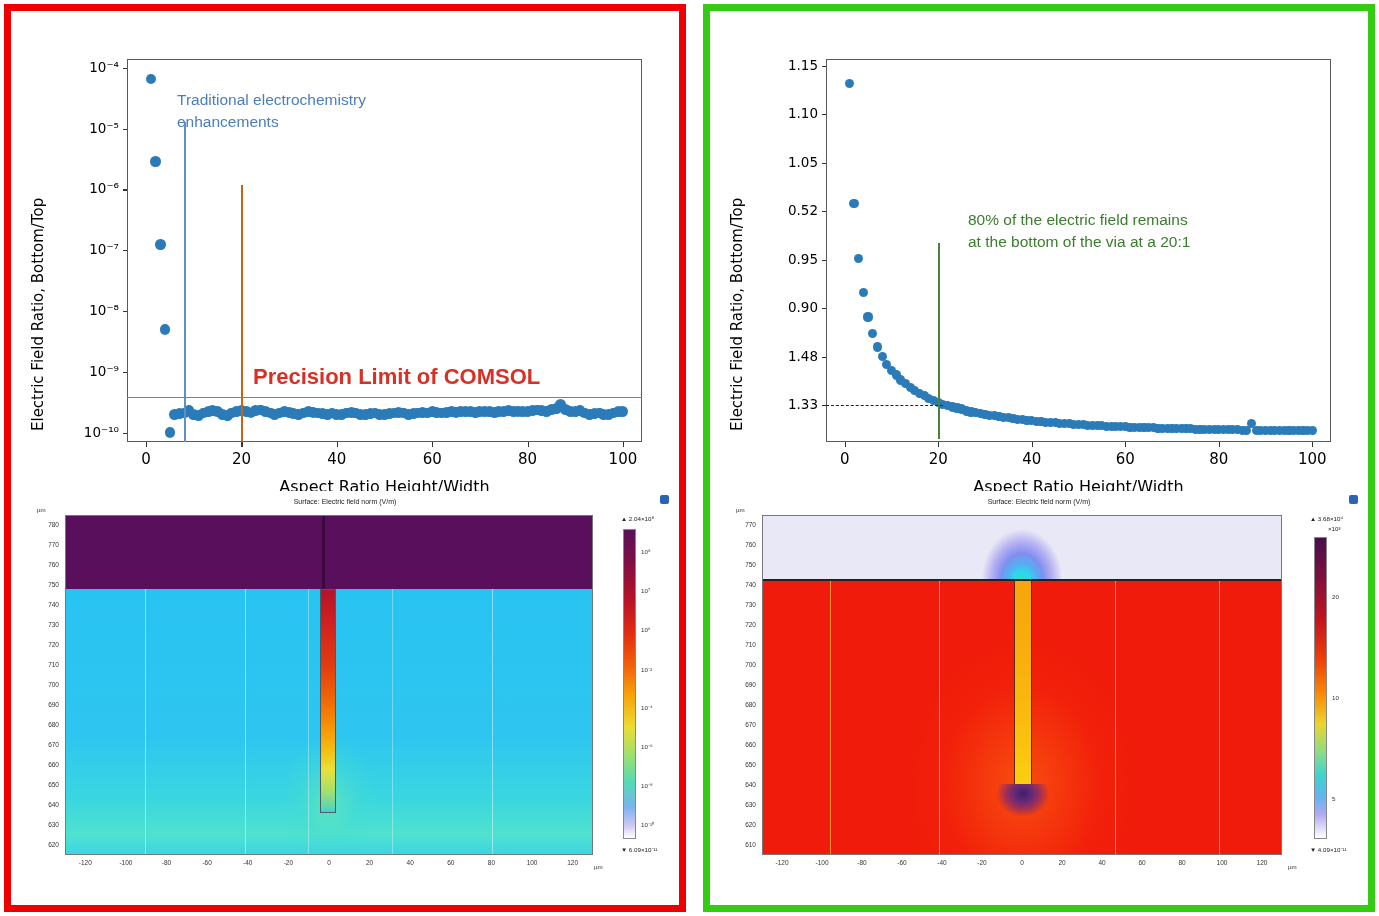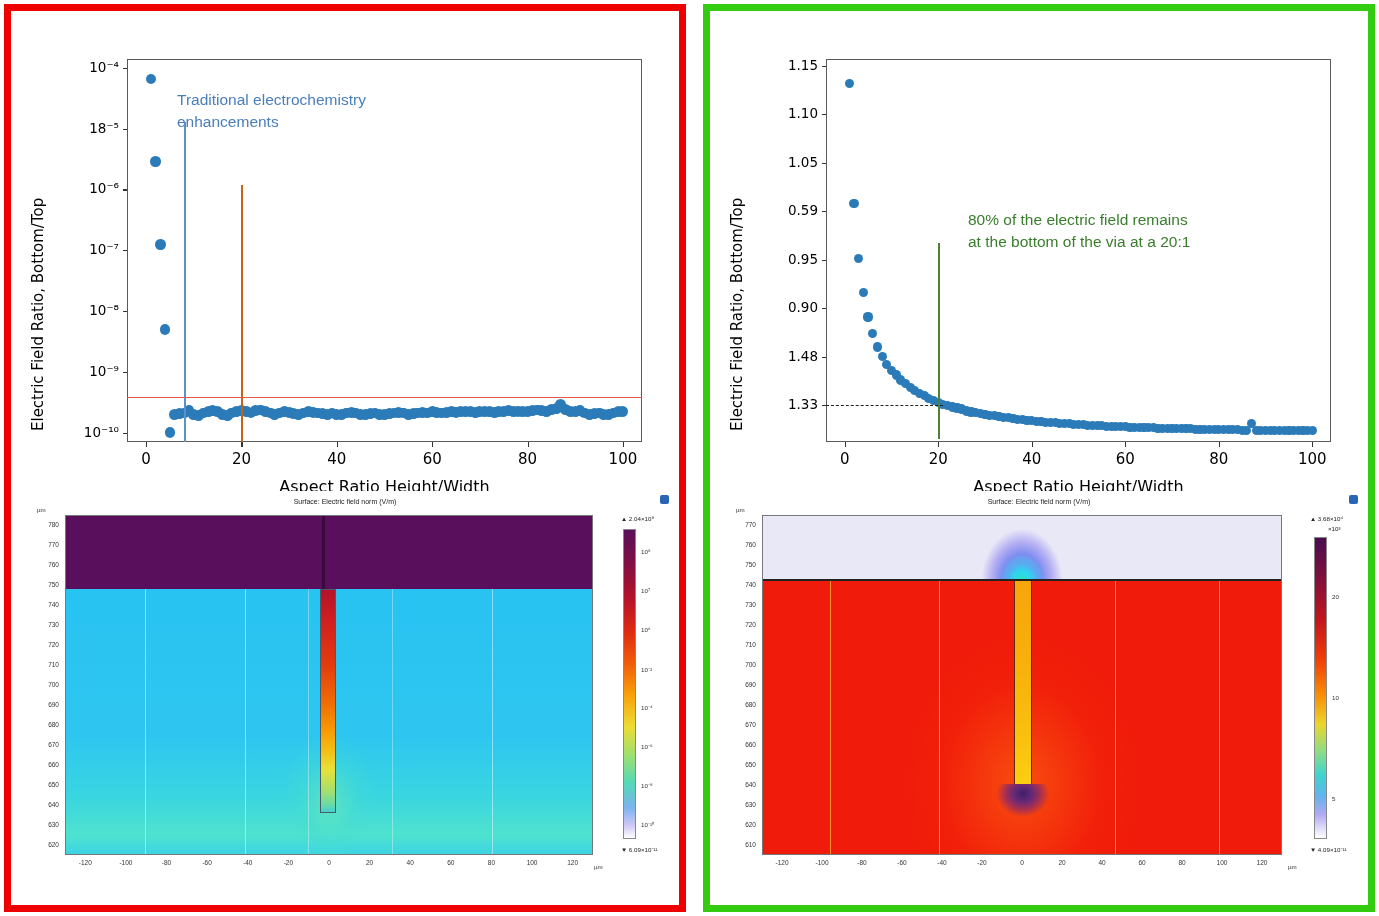--- a/index.html
+++ b/index.html
@@ -57,21 +57,21 @@
 <div class="stage">
 
   <div class="panel" id="panel-left">
 
     <div class="chart">
       <div class="axis-label-y" style="left:18px;top:420px;">Electric Field Ratio, Bottom/Top</div>
       <div class="plot-frame" style="left:116px;top:48px;width:515px;height:383px;"></div>
       <div id="L-ticks">
           <div class="tick-y" style="left: 52px; width: 56px; top: 47.8822px;">10⁻⁴</div>
           <div class="tick-mark" style="left: 112px; top: 56.8822px; width: 4px; height: 1.2px;"></div>
-          <div class="tick-y" style="left: 52px; width: 56px; top: 108.666px;">18⁻⁵</div>
+          <div class="tick-y" style="left: 52px; width: 56px; top: 108.666px;">10⁻⁵</div>
           <div class="tick-mark" style="left: 112px; top: 117.666px; width: 4px; height: 1.2px;"></div>
           <div class="tick-y" style="left: 52px; width: 56px; top: 169.45px;">10⁻⁶</div>
           <div class="tick-mark" style="left: 112px; top: 178.45px; width: 4px; height: 1.2px;"></div>
           <div class="tick-y" style="left: 52px; width: 56px; top: 230.233px;">10⁻⁷</div>
           <div class="tick-mark" style="left: 112px; top: 239.233px; width: 4px; height: 1.2px;"></div>
           <div class="tick-y" style="left: 52px; width: 56px; top: 291.017px;">10⁻⁸</div>
           <div class="tick-mark" style="left: 112px; top: 300.017px; width: 4px; height: 1.2px;"></div>
           <div class="tick-y" style="left: 52px; width: 56px; top: 351.801px;">10⁻⁹</div>
           <div class="tick-mark" style="left: 112px; top: 360.801px; width: 4px; height: 1.2px;"></div>
           <div class="tick-y" style="left: 52px; width: 56px; top: 412.584px;">10⁻¹⁰</div>
@@ -192,20 +192,21 @@
           <div class="dot" style="width: 10.92px; height: 10.92px; left: 606.466px; top: 394.718px; background: rgb(43, 123, 185);"></div>
         </div>
       <div id="L-lines">
           <div class="vline" style="left: 173.222px; top: 110.74px; height: 320.26px; background: rgb(91, 144, 200);"></div>
           <div class="vline" style="left: 230.444px; top: 173.637px; height: 257.363px; background: rgb(194, 101, 26);"></div>
           <div style="position: absolute; top: 385.657px; left: 116px; width: 515px; height: 1.8px; background: rgb(232, 86, 75);"></div>
         </div>
 
       <div class="anno" style="left:166px;top:78px;color:#4a7ebb;width:270px;">Traditional electrochemistry
 enhancements</div>
+      <div class="anno-strong" style="left:242px;top:353px;color:#d83025;">Precision Limit of COMSOL</div>
 
       <div class="axis-label-x" style="left:116px;top:466px;width:515px;">Aspect Ratio Height/Width</div>
     </div>
 
     <div class="comsol">
       <div class="comsol-title">Surface: Electric field norm (V/m)</div>
       <div class="comsol-logo"></div>
       <div class="unit" style="left:26px;top:15px;">µm</div>
       <div class="unit" style="left:583px;top:372px;">µm</div>
 
@@ -288,21 +289,21 @@
     <div class="chart">
       <div class="axis-label-y" style="left:18px;top:420px;">Electric Field Ratio, Bottom/Top</div>
       <div class="plot-frame" style="left:116px;top:48px;width:505px;height:383px;"></div>
       <div id="R-ticks">
           <div class="tick-y" style="left: 52px; width: 56px; top: 45.7873px;">1.15</div>
           <div class="tick-mark" style="left: 112px; top: 54.7873px; width: 4px; height: 1.2px;"></div>
           <div class="tick-y" style="left: 52px; width: 56px; top: 94.2684px;">1.10</div>
           <div class="tick-mark" style="left: 112px; top: 103.268px; width: 4px; height: 1.2px;"></div>
           <div class="tick-y" style="left: 52px; width: 56px; top: 142.749px;">1.05</div>
           <div class="tick-mark" style="left: 112px; top: 151.749px; width: 4px; height: 1.2px;"></div>
-          <div class="tick-y" style="left: 52px; width: 56px; top: 191.23px;">0.59</div>
+          <div class="tick-y" style="left: 52px; width: 56px; top: 191.23px;">0.52</div>
           <div class="tick-mark" style="left: 112px; top: 200.23px; width: 4px; height: 1.2px;"></div>
           <div class="tick-y" style="left: 52px; width: 56px; top: 239.711px;">0.95</div>
           <div class="tick-mark" style="left: 112px; top: 248.711px; width: 4px; height: 1.2px;"></div>
           <div class="tick-y" style="left: 52px; width: 56px; top: 288.192px;">0.90</div>
           <div class="tick-mark" style="left: 112px; top: 297.192px; width: 4px; height: 1.2px;"></div>
           <div class="tick-y" style="left: 52px; width: 56px; top: 336.673px;">1.48</div>
           <div class="tick-mark" style="left: 112px; top: 345.673px; width: 4px; height: 1.2px;"></div>
           <div class="tick-y" style="left: 52px; width: 56px; top: 385.154px;">1.33</div>
           <div class="tick-mark" style="left: 112px; top: 394.154px; width: 4px; height: 1.2px;"></div>
           <div class="tick-x" style="left: 109.704px; width: 50px; top: 439px;">0</div>

